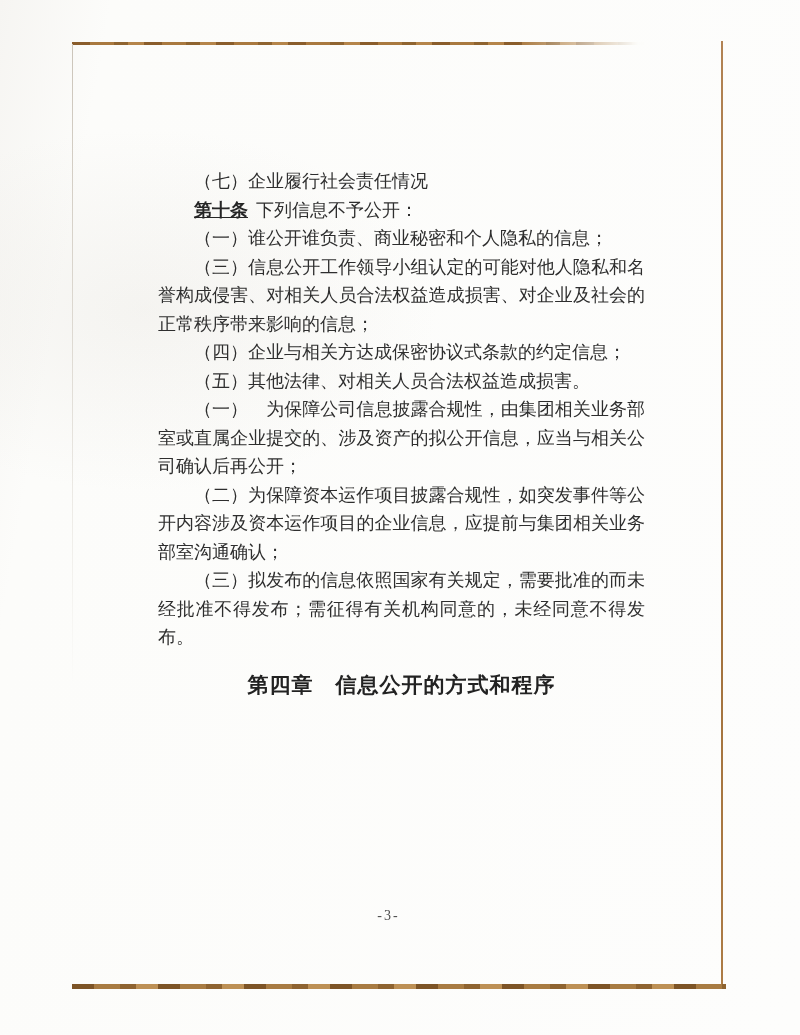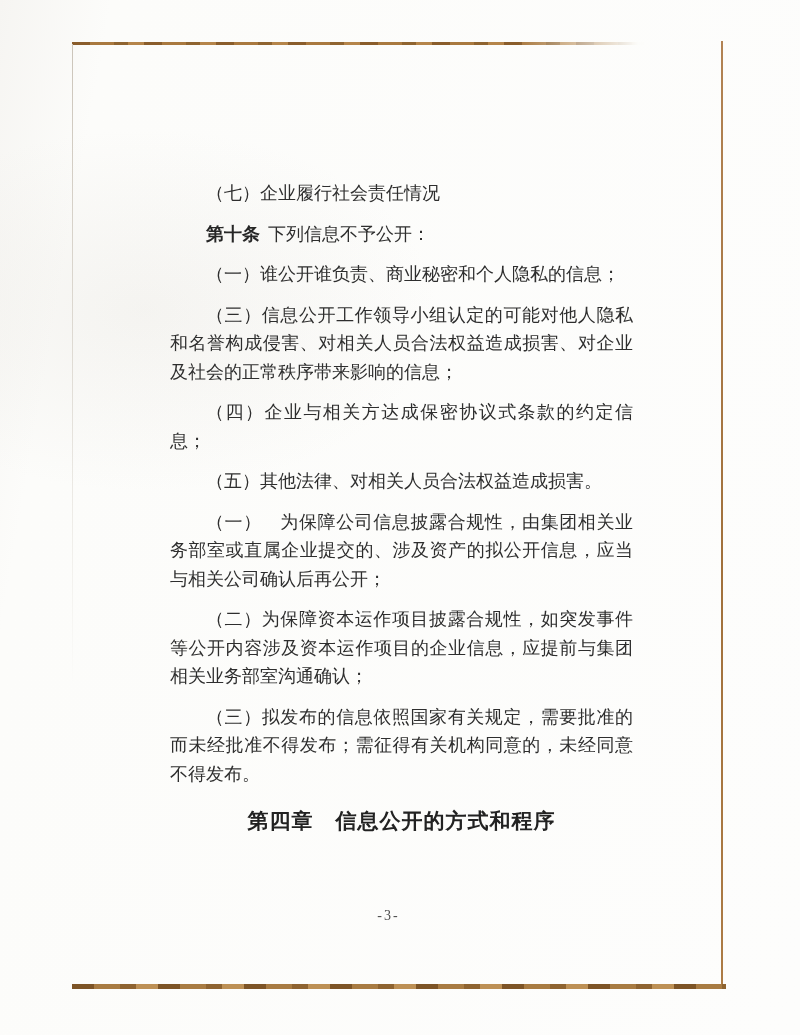--- a/index.html
+++ b/index.html
@@ -40,29 +40,30 @@
     position: absolute;
     left: 158px;
     top: 167px;
     width: 487px;
     font-size: 18px;
     line-height: 28.5px;
     color: #2e2e2e;
     text-align: justify;
   }
   .para {
-    margin: 12px;
+    margin: 0;
     text-indent: 2em;
   }
   .clause-label {
     font-weight: bold;
     color: #262626;
   }
   .clause-label:not(:empty) {
     padding-right: 8px;
+    text-decoration: underline;
   }
   .chapter-heading {
     margin: 19px 0 14px 0;
     text-indent: 0;
     text-align: center;
     font-family: "Liberation Sans", "DejaVu Sans", sans-serif;
     font-weight: bold;
     font-size: 21px;
     letter-spacing: 1px;
     color: #222222;

